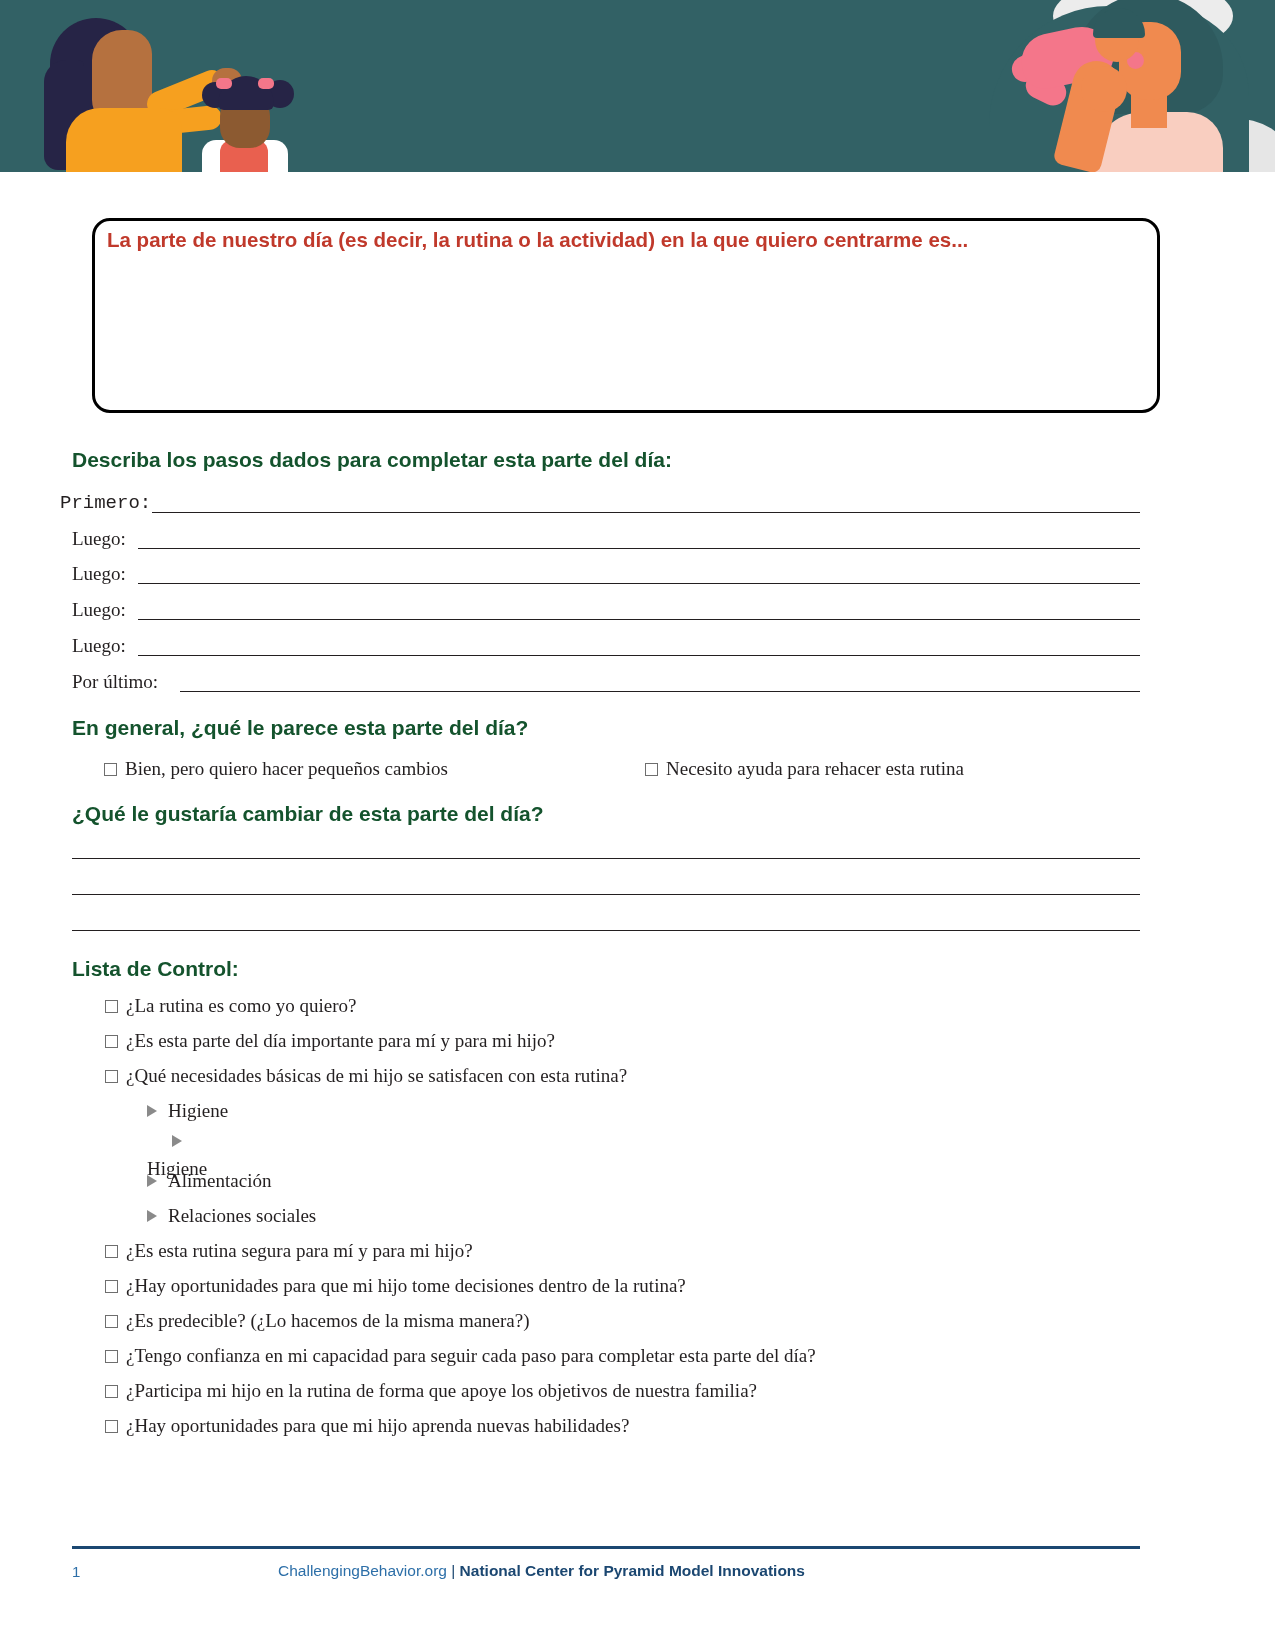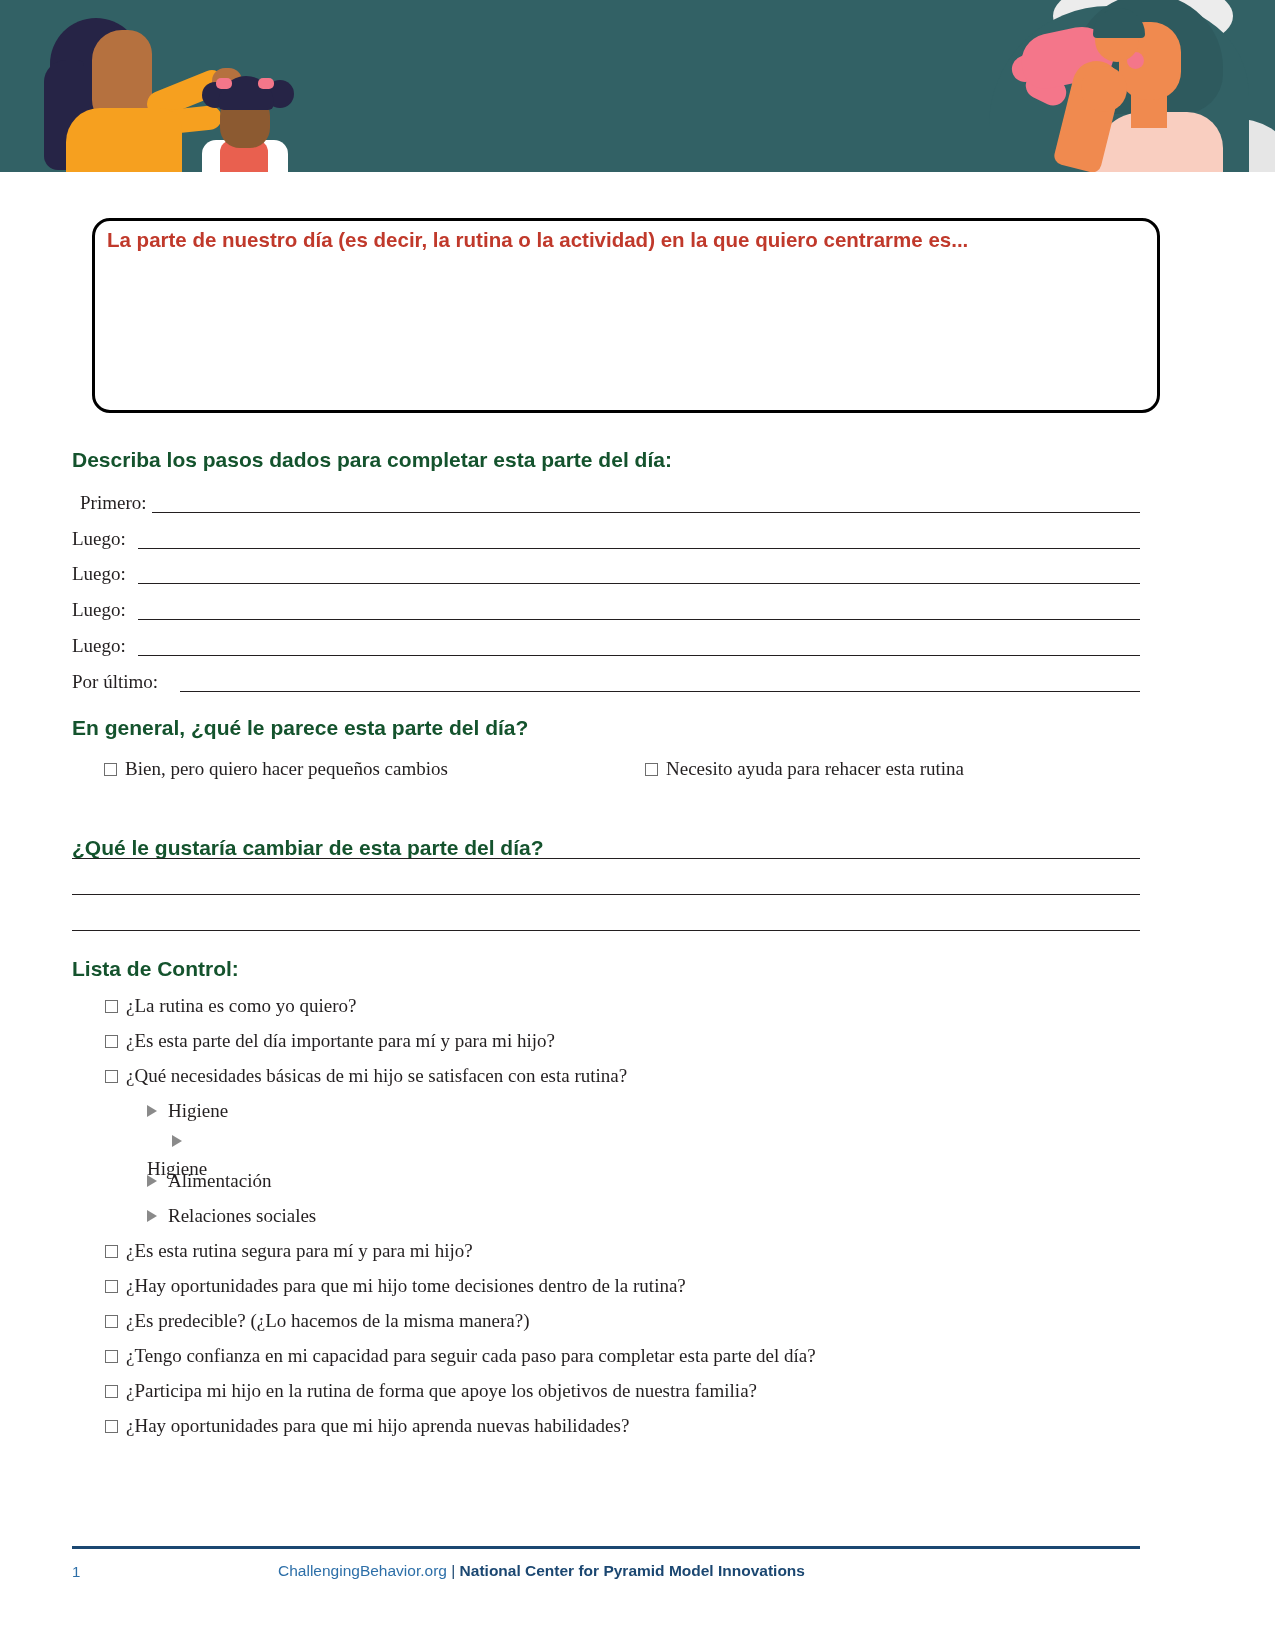--- a/index.html
+++ b/index.html
@@ -330,21 +330,21 @@
 </div>
 
 <div class="focus-box">
   <div class="focus-box-label">La parte de nuestro día (es decir, la rutina o la actividad) en la que quiero centrarme es...</div>
 </div>
 
 <div class="content">
 
   <div class="h-blue" style="left:72px; top:448px;">Describa los pasos dados para completar esta parte del día:</div>
 
-  <div class="serif-lbl" style="left:80px; top:492px;">Primero:</div>
+  <div class="serif-lbl" style="left:60px; top:492px;font-family:Liberation Mono, monospace;">Primero:</div>
   <div class="rule" style="left:152px; top:512px; width:988px;"></div>
 
   <div class="serif-lbl" style="left:72px; top:528px;">Luego:</div>
   <div class="rule" style="left:138px; top:548px; width:1002px;"></div>
 
   <div class="serif-lbl" style="left:72px; top:563px;">Luego:</div>
   <div class="rule" style="left:138px; top:583px; width:1002px;"></div>
 
   <div class="serif-lbl" style="left:72px; top:599px;">Luego:</div>
   <div class="rule" style="left:138px; top:619px; width:1002px;"></div>
@@ -360,21 +360,21 @@
   <div class="cb-row" style="left:104px; top:758px;">
     <span class="cb-box"></span>
     <span class="cb-txt">Bien, pero quiero hacer pequeños cambios</span>
   </div>
 
   <div class="cb-row" style="left:645px; top:758px;">
     <span class="cb-box"></span>
     <span class="cb-txt">Necesito ayuda para rehacer esta rutina</span>
   </div>
 
-  <div class="h-blue" style="left:72px; top:836px;">¿Qué le gustaría cambiar de esta parte del día?</div>
+  <div class="h-blue" style="left:72px; top:802px;">¿Qué le gustaría cambiar de esta parte del día?</div>
 
   <div class="rule" style="left:72px; top:858px; width:1068px;"></div>
   <div class="rule" style="left:72px; top:894px; width:1068px;"></div>
   <div class="rule" style="left:72px; top:930px; width:1068px;"></div>
 
   <div class="h-blue" style="left:72px; top:957px;">Lista de Control:</div>
 
   <div class="cb-row" style="left:105px; top:995px;">
     <span class="cb-box"></span>
     <span class="cb-txt">¿La rutina es como yo quiero?</span>

